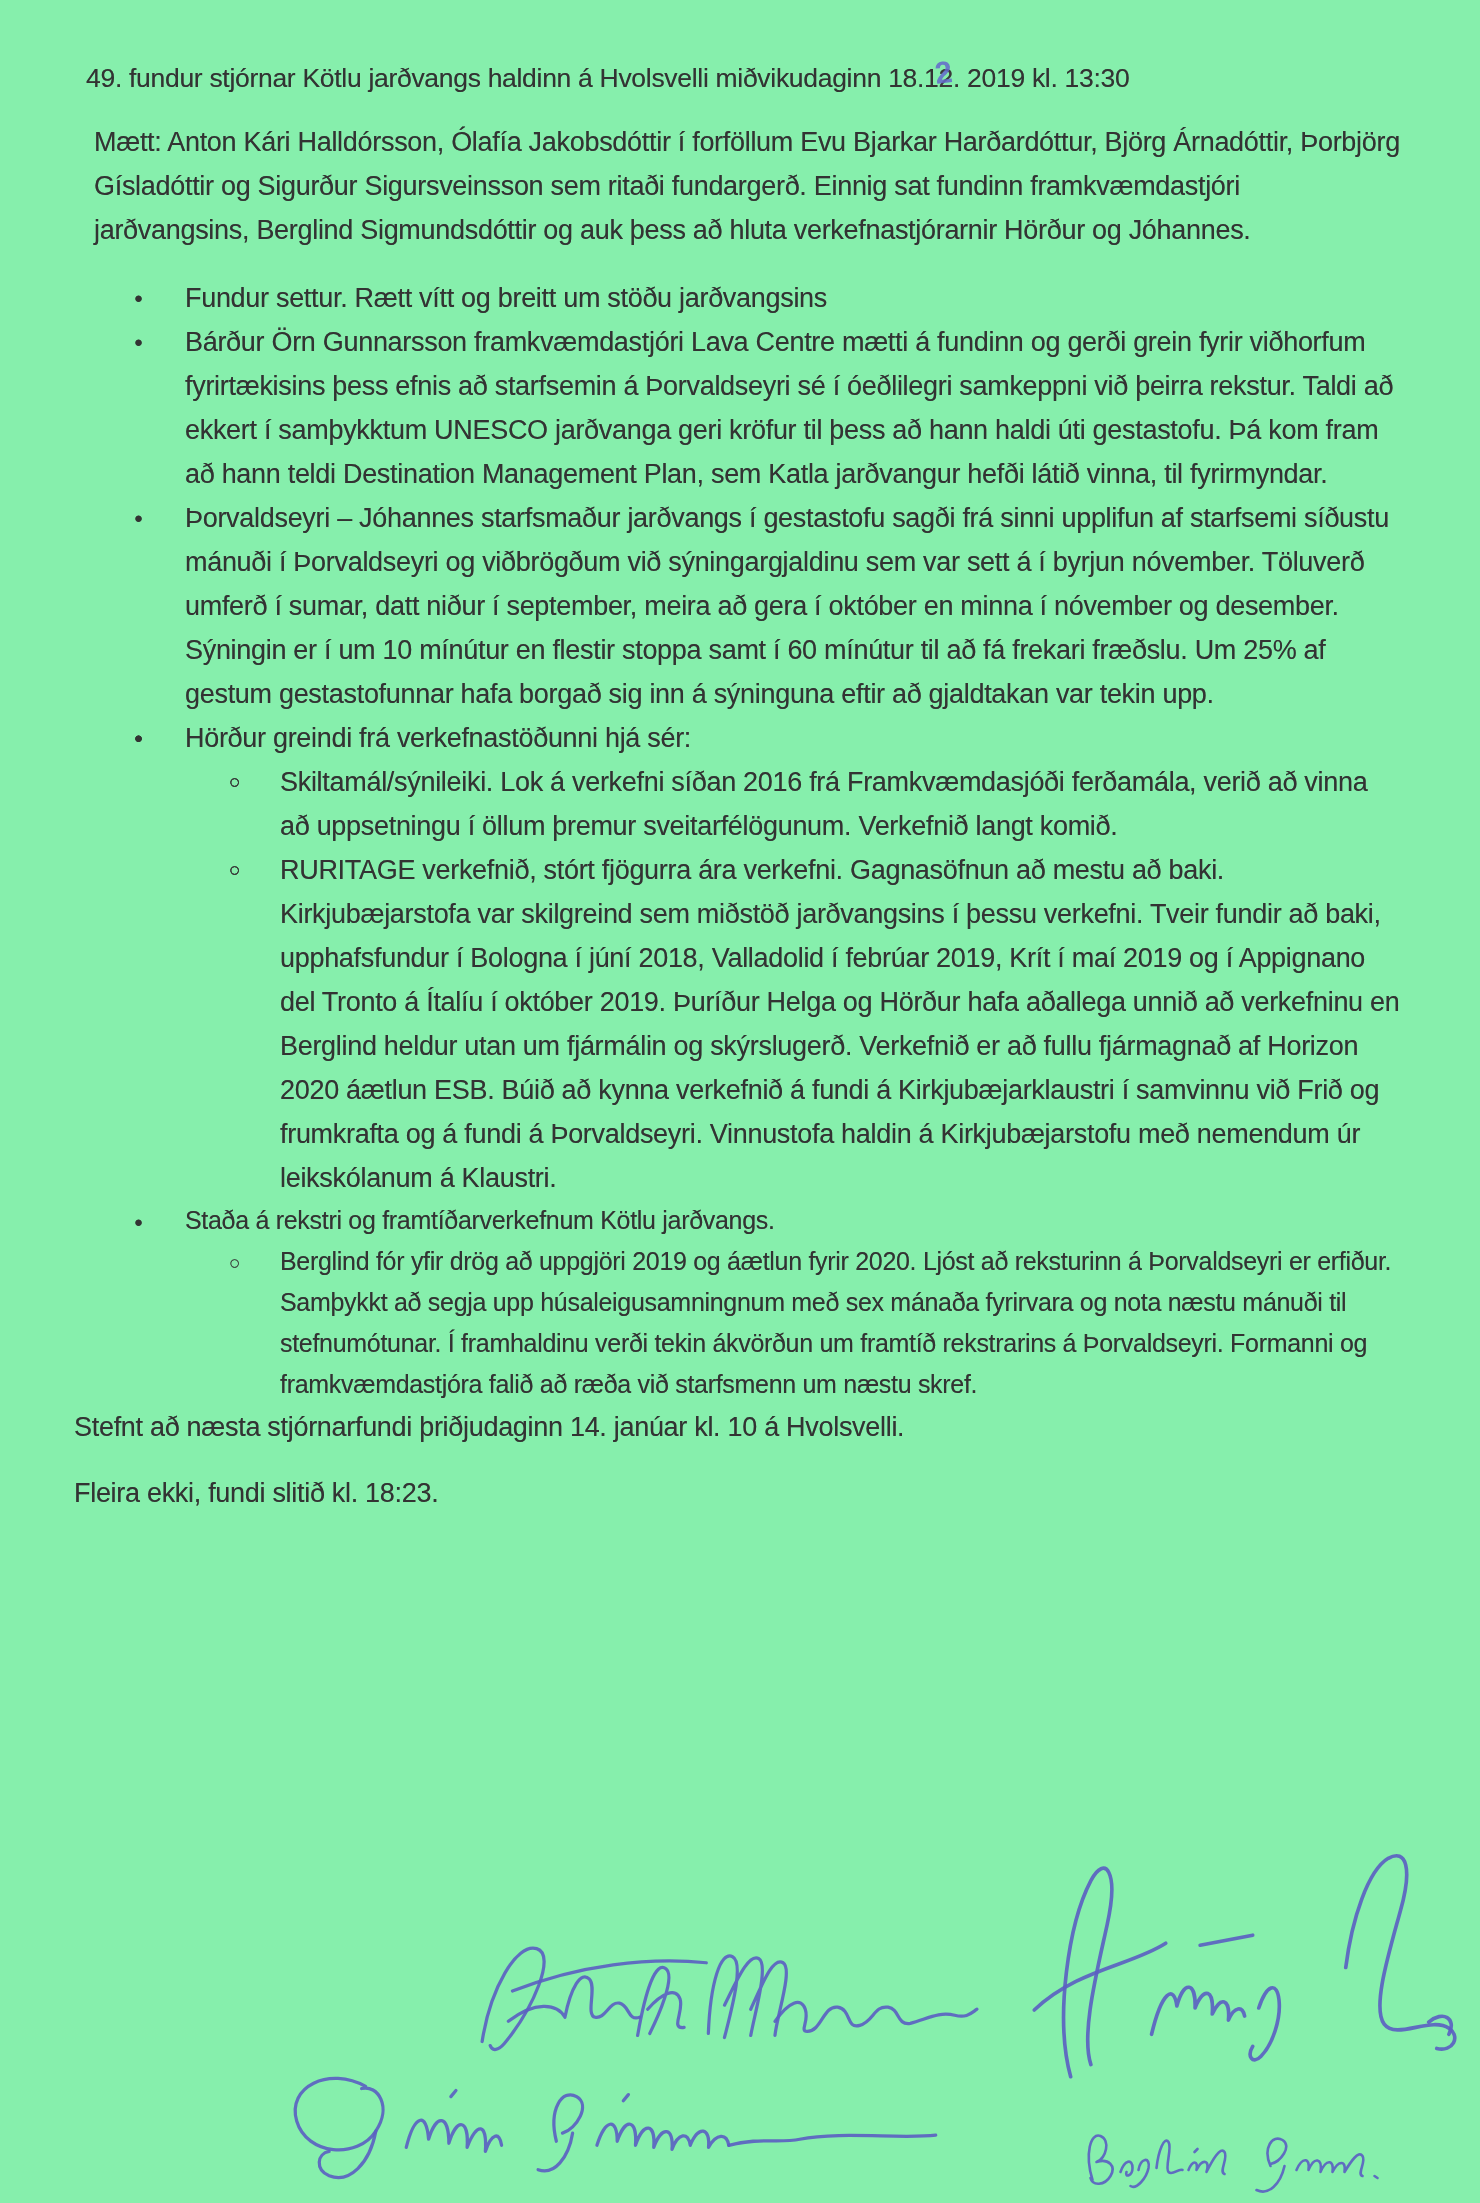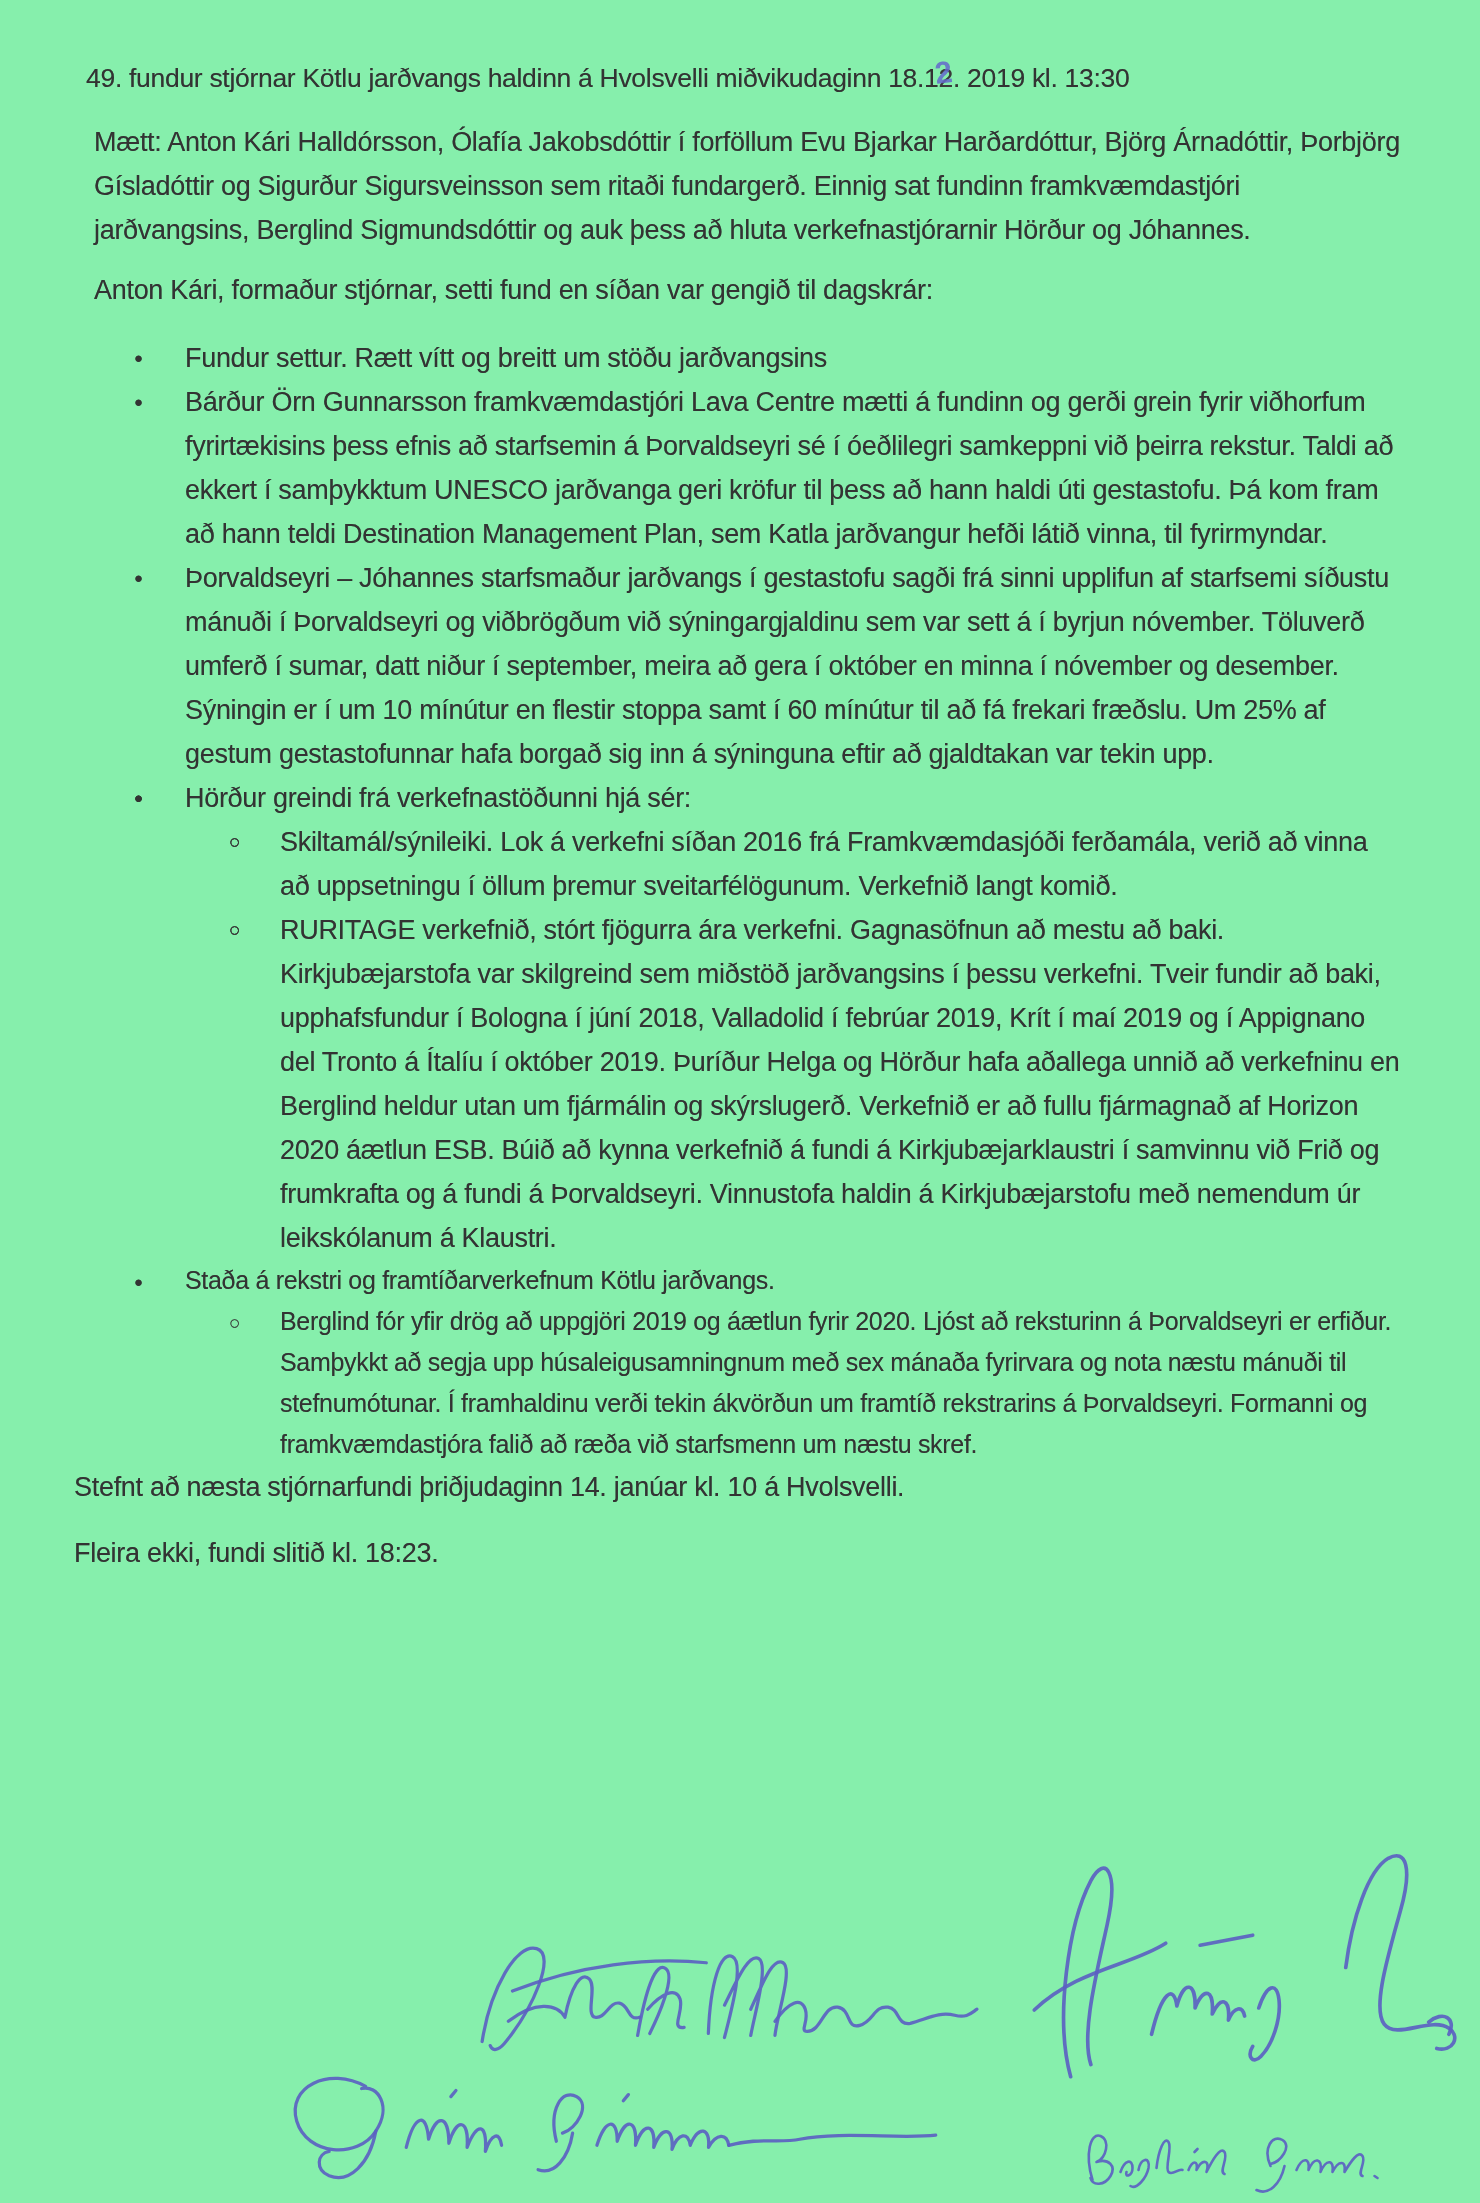--- a/index.html
+++ b/index.html
@@ -62,21 +62,20 @@
 </style>
 </head>
 <body>
 
 <div class="doc">
 
   <p class="title"><span>49. fundur stjórnar Kötlu jarðvangs haldinn á Hvolsvelli miðvikudaginn 18.1</span><span class="overwrite"><span class="printed">2</span><span class="handwritten">2</span></span><span>. 2019 kl. 13:30</span></p>
 
   <p class="para">Mætt: Anton Kári Halldórsson, Ólafía Jakobsdóttir í forföllum Evu Bjarkar Harðardóttur, Björg Árnadóttir, Þorbjörg Gísladóttir og Sigurður Sigursveinsson sem ritaði fundargerð. Einnig sat fundinn framkvæmdastjóri jarðvangsins, Berglind Sigmundsdóttir og auk þess að hluta verkefnastjórarnir Hörður og Jóhannes.</p>
 
-  <p class="para">Anton Kári, formaður stjórnar, setti fund en síðan var gengið til dagskrár:</p>
 
   <ul class="agenda">
       <li><span class="marker">●</span><span>Fundur settur.  Rætt vítt og breitt um stöðu jarðvangsins</span></li>
       <li><span class="marker">●</span><span>Bárður Örn Gunnarsson framkvæmdastjóri Lava Centre mætti á fundinn og gerði grein fyrir viðhorfum fyrirtækisins þess efnis að starfsemin á Þorvaldseyri sé í óeðlilegri samkeppni við þeirra rekstur. Taldi að ekkert í samþykktum UNESCO jarðvanga geri kröfur til þess að hann haldi úti gestastofu. Þá kom fram að hann teldi Destination Management Plan, sem Katla jarðvangur hefði látið vinna, til fyrirmyndar.</span></li>
       <li><span class="marker">●</span><span>Þorvaldseyri – Jóhannes starfsmaður jarðvangs í gestastofu sagði frá sinni upplifun af starfsemi síðustu mánuði í Þorvaldseyri og viðbrögðum við sýningargjaldinu sem var sett á í byrjun nóvember. Töluverð umferð í sumar, datt niður í september, meira að gera í október en minna í nóvember og desember. Sýningin er í um 10 mínútur en flestir stoppa samt í 60 mínútur til að fá frekari fræðslu. Um 25% af gestum gestastofunnar hafa borgað sig inn á sýninguna eftir að gjaldtakan var tekin upp.</span></li>
       <li class="small"><span class="marker">●</span></li>
       <li><span class="marker">●</span><span>Hörður greindi frá verkefnastöðunni hjá sér:</span><ul class="sub">
           <li><span class="marker">○</span></li>
           <li><span class="marker">○</span><span>Skiltamál/sýnileiki. Lok á verkefni síðan 2016 frá Framkvæmdasjóði ferðamála, verið að vinna að uppsetningu í öllum þremur sveitarfélögunum. Verkefnið langt komið.</span></li>
           <li><span class="marker">○</span></li>

